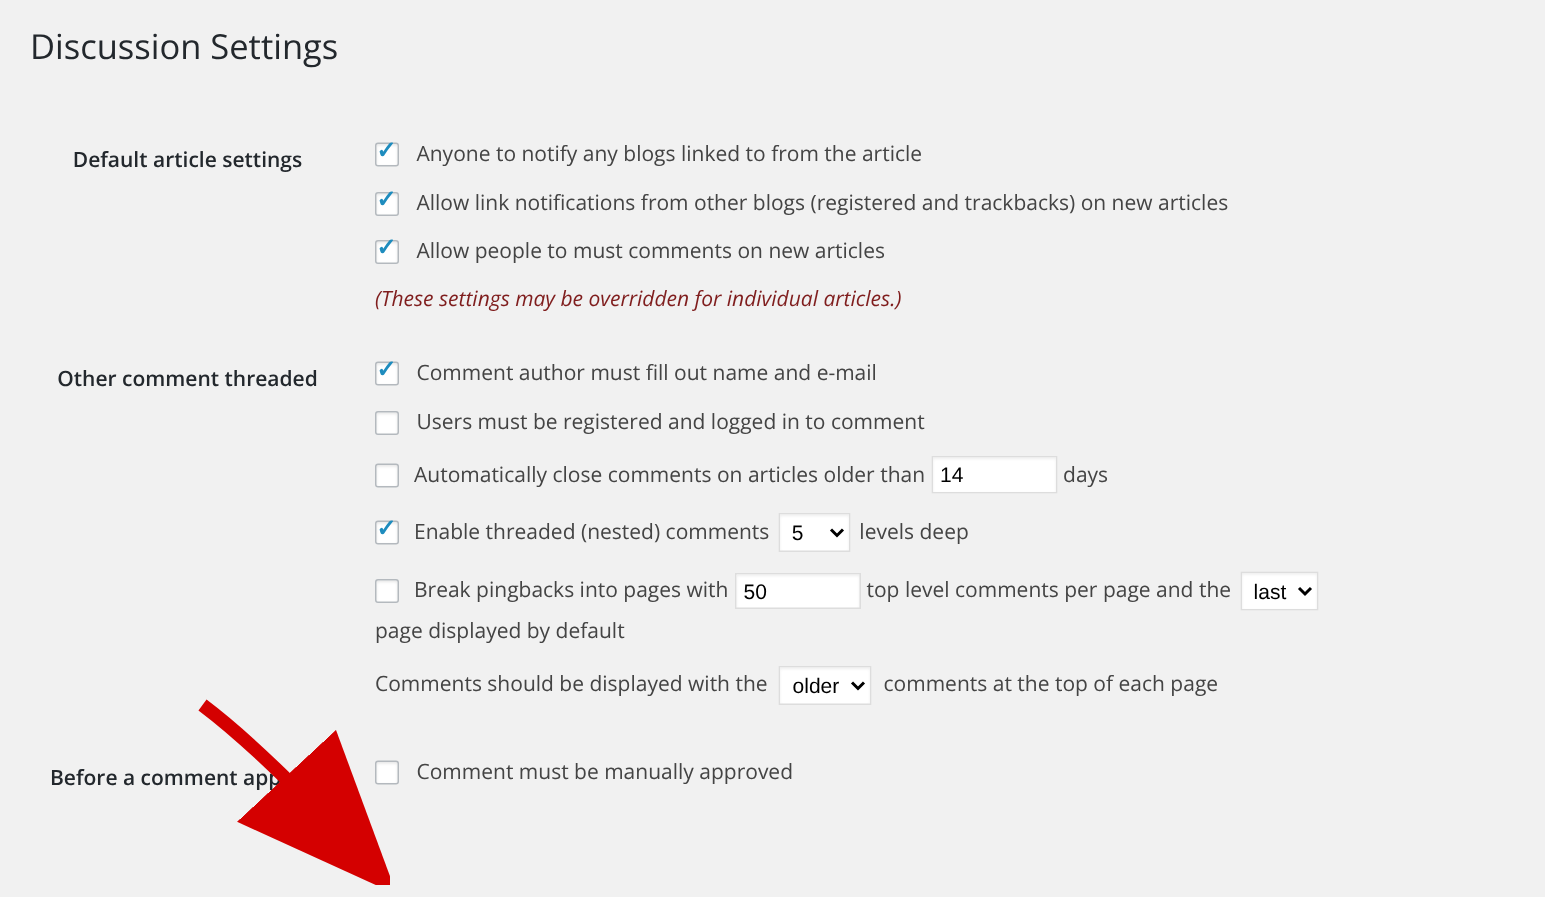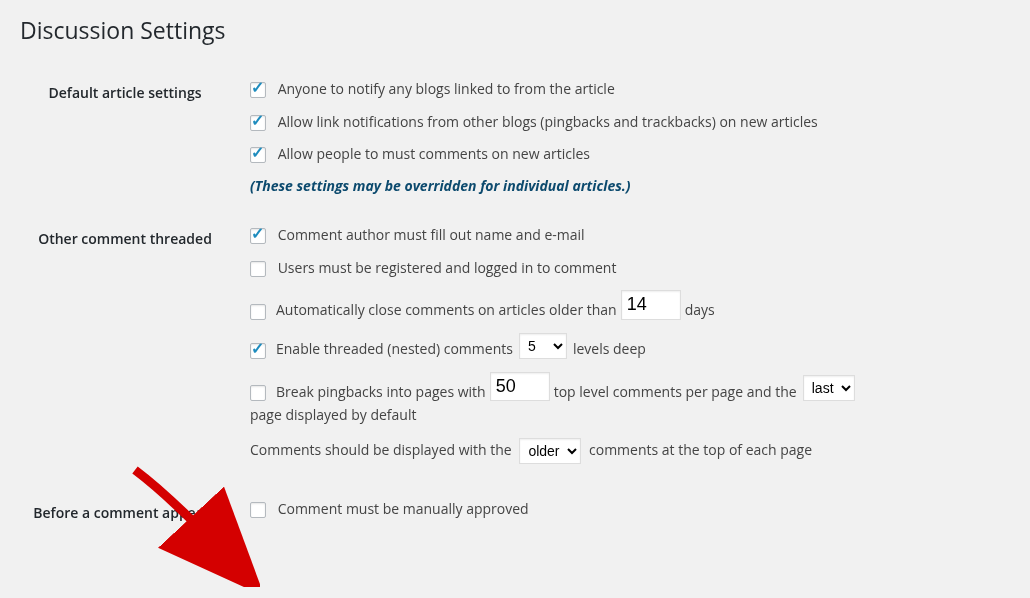--- a/index.html
+++ b/index.html
@@ -8,21 +8,21 @@
       font-size: 13px;
       color: #444;
       background: #f1f1f1;
       padding: 10px 20px 40px 20px;
       position: relative;
     }
     h1 {
       font-size: 23px;
       font-weight: 400;
       color: #23282d;
-      margin-bottom: 18px;
+      margin-bottom: 32px;
       padding-top: 4px;
     }
     .form-table {
       width: 100%;
       border-collapse: collapse;
     }
     .form-table th {
       text-align: center;
       font-weight: 600;
       font-size: 14px;
@@ -40,21 +40,21 @@
       color: #444;
     }
     .form-table td label {
       display: block;
       margin-bottom: 13px;
       line-height: 1.4;
       vertical-align: middle;
     }
     .form-table td label.inline-row {
       display: flex;
-      align-items: flex-end;
+      align-items: center;
       flex-wrap: wrap;
       gap: 4px 2px;
     }
     input[type="checkbox"] {
       width: 16px;
       height: 16px;
       margin: 0 8px 0 0;
       vertical-align: middle;
       appearance: none;
       border: 1px solid #b4b9be;
@@ -70,31 +70,30 @@
       color: #1e8cbe;
       font-size: 16px;
       font-weight: 700;
       position: absolute;
       top: -3px;
       left: 0px;
       line-height: 1;
     }
     .note {
       font-style: italic;
-      color: #0c4a6e;
+      color: #7f1d1d;
       margin-top: 0;
-      font-weight: bold;
     }
     input[type="number"], input[type="text"].small-text {
-      width: 60px;
+      width: 84px;
       padding: 3px 5px;
       border: 1px solid #ddd;
       background: #fff;
       box-shadow: inset 0 1px 2px rgba(0,0,0,.07);
-      font-size: 18px;
+      font-size: 14px;
       line-height: 1.2;
       margin: 0 2px;
       vertical-align: middle;
     }
     select {
       border: 1px solid #ddd;
       background: #fff;
       padding: 2px 4px;
       font-size: 14px;
       line-height: 1.2;
@@ -121,21 +120,21 @@
 
     <tr>
       <th>Default article settings</th>
       <td>
         <label>
           <input type="checkbox" checked="" style="">
           <span>Anyone to notify any blogs linked to from the article</span>
         </label>
         <label>
           <input type="checkbox" checked="" style="">
-          <span>Allow link notifications from other blogs (pingbacks and trackbacks) on new articles</span>
+          <span>Allow link notifications from other blogs (registered and trackbacks) on new articles</span>
         </label>
         <label>
           <input type="checkbox" checked="" style="">
           <span>Allow people to must comments on new articles</span>
         </label>
         <p class="note">(These settings may be overridden for individual articles.)</p>
       </td>
     </tr>
 
     <tr>

